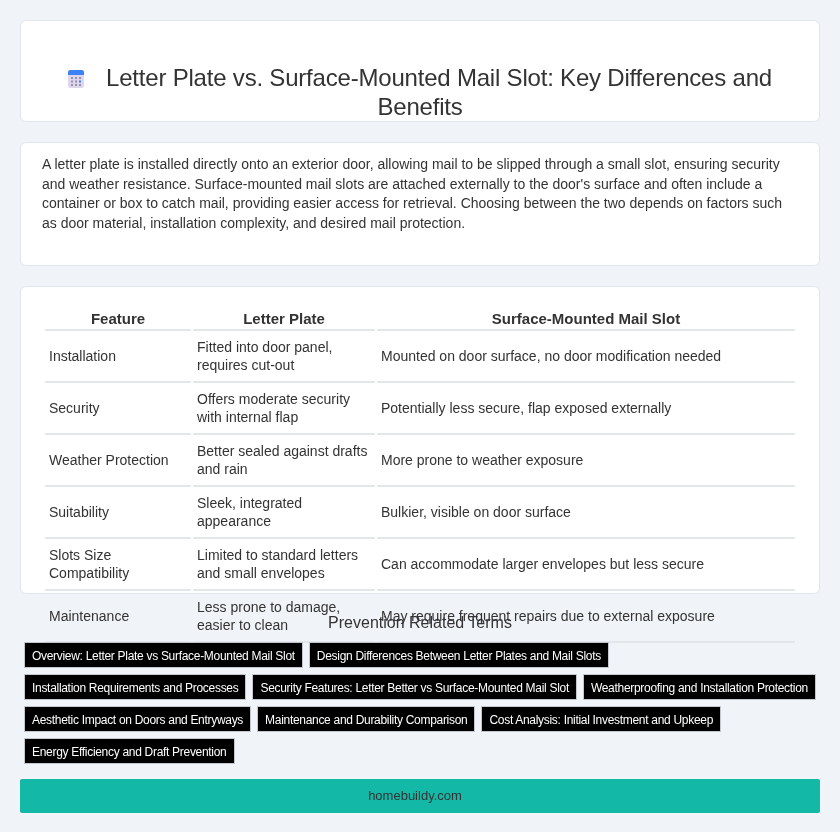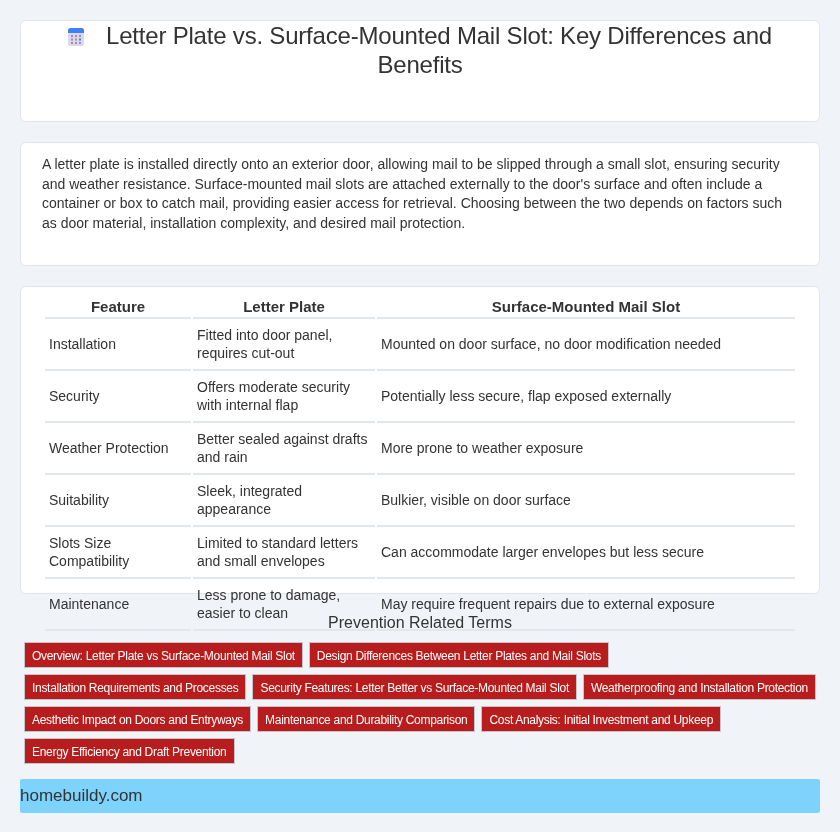--- a/index.html
+++ b/index.html
@@ -13,21 +13,21 @@
     }
     .wrap { padding: 20px 20px 0 20px; }
     .card {
       background: #fff;
       border: 1px solid #e1e6ee;
       border-radius: 6px;
     }
     .title-card {
       height: 102px;
       display: flex;
-      align-items: flex-start;
+      align-items: flex-end;
       justify-content: center;
       padding: 0 40px;
     }
     .title-card h1 {
       font-size: 24px;
       font-weight: normal;
       color: #333;
       text-align: center;
       line-height: 29px;
       letter-spacing: -0.2px;
@@ -44,21 +44,21 @@
       padding: 12px 20px 20px 21px;
       height: 124px;
     }
     .intro-card p {
       font-size: 14px;
       line-height: 19.5px;
       color: #333;
     }
     .table-card {
       margin-top: 20px;
-      padding: 8px 22px 22px 22px;
+      padding: 20px 22px 22px 22px;
       height: 308px;
     }
     table {
       width: 100%;
       border-collapse: separate;
       border-spacing: 2px 0;
       font-size: 14px;
     }
     th {
       font-weight: bold;
@@ -87,40 +87,40 @@
       color: #333;
       margin-bottom: 10px;
     }
     .tags {
       display: flex;
       flex-wrap: wrap;
       padding: 0 4px;
       gap: 6px 6px;
     }
     .tag {
-      background: #b91c1c;
+      background: #000000;
       color: #fff;
       font-size: 12px;
       padding: 0 7px;
       height: 26px;
       line-height: 26px;
       border: 1px solid #c2c7cf;
       border-radius: 0;
       white-space: nowrap;
       letter-spacing: -0.3px;
     }
     .footer {
       margin-top: 15px;
       height: 34px;
-      background: #7dd3fc;
+      background: #14b8a6;
       border-radius: 2px;
-      text-align: left;
+      text-align: center;
       padding-right: 10px;
       line-height: 34px;
-      font-size: 17px;
+      font-size: 13px;
       color: #333;
     }
   </style>
 </head>
 <body>
 
 <div class="wrap">
 
   <div class="card title-card">
     <h1>

